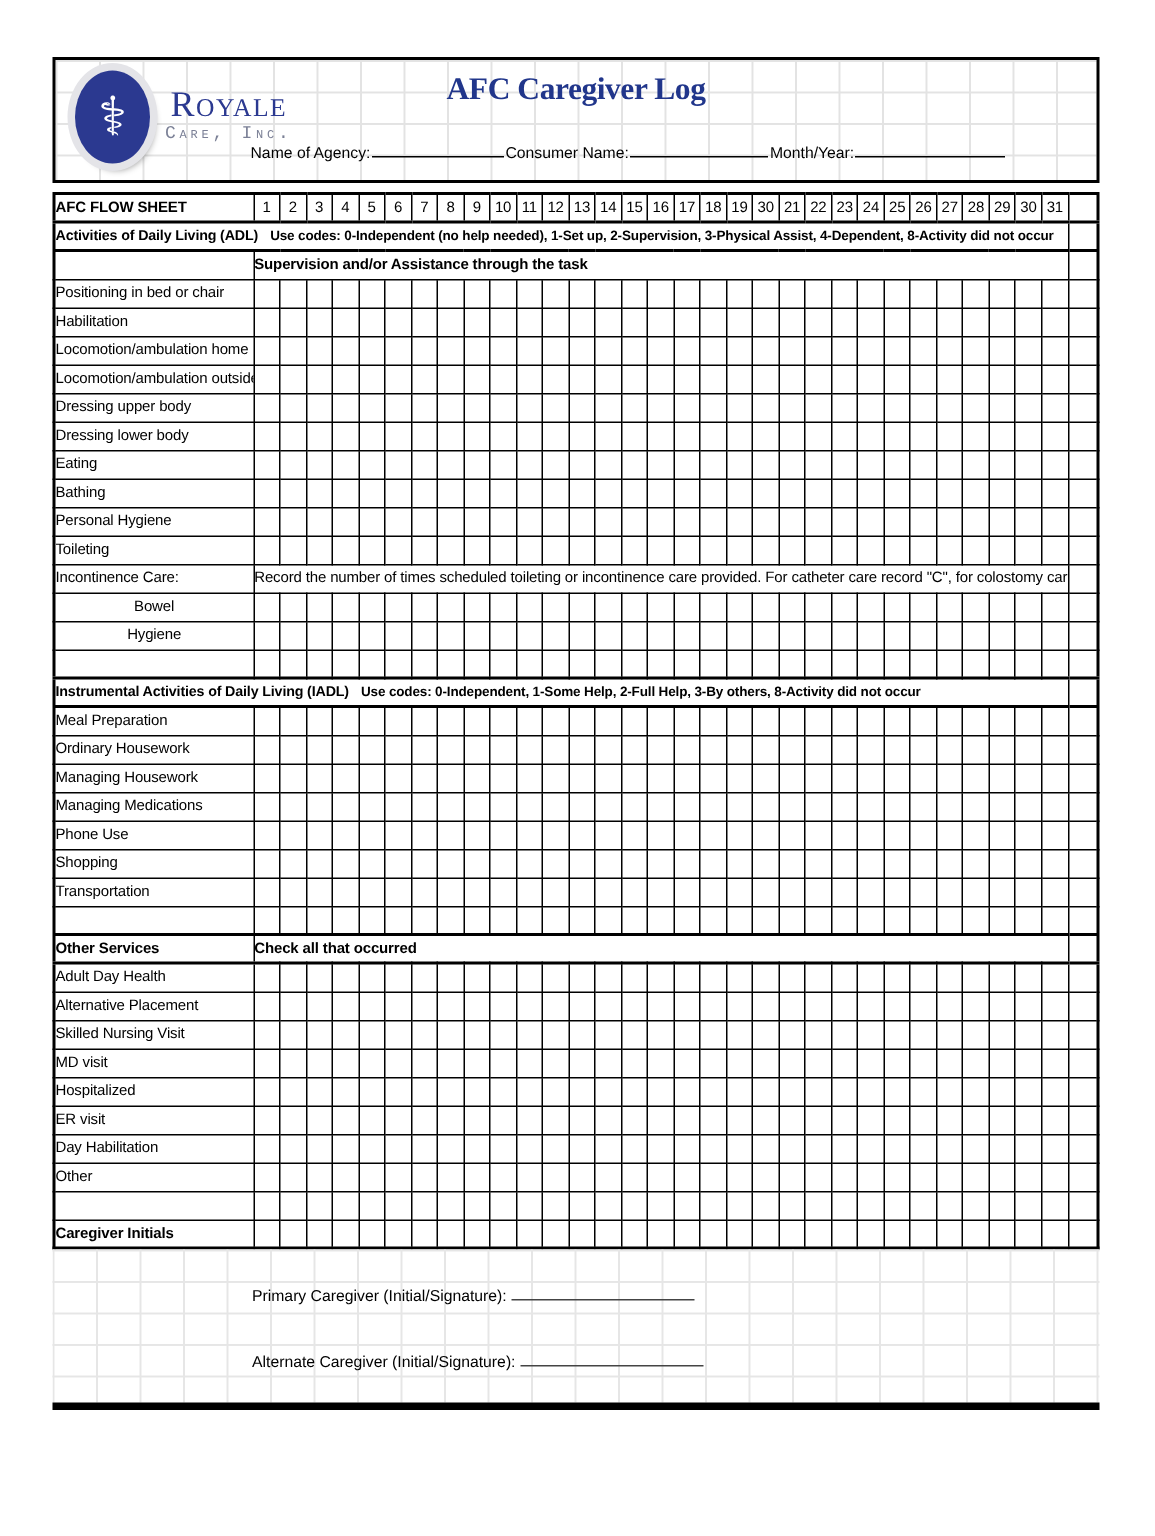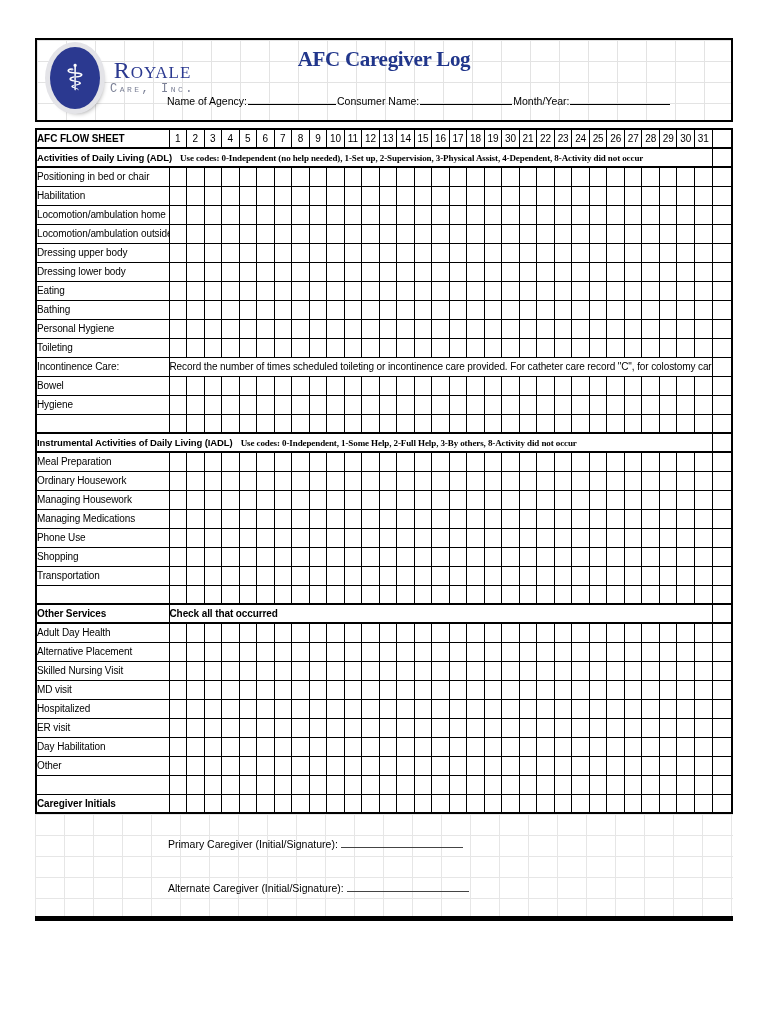--- a/index.html
+++ b/index.html
@@ -50,27 +50,27 @@
   
   table.fs{
     margin-top:6px;width:698px;border-collapse:collapse;table-layout:fixed;
     border:2px solid #000;
   }
   table.fs td{
     border:1px solid #000;height:19px;padding:0;overflow:hidden;
     white-space:nowrap;font-size:10px;letter-spacing:-.1px;box-sizing:border-box;
   }
   td.label{padding:0 3px;text-align:left;}
-  td.rlabel{padding:0 4px;text-align:left;}
+  td.rlabel{padding:0 4px;text-align:center;}
   td.b{font-weight:bold;font-size:10.5px;}
   td.dnum{text-align:center;font-size:9px;}
   tr.hdr td{border-top:2px solid #000;border-bottom:2px solid #000;}
   tr.sect td{border-top:2px solid #000;border-bottom:2px solid #000;font-weight:bold;}
   .sl{font-weight:bold;font-size:9.5px;}
-  .cd{font-weight:bold;font-size:9px;margin-left:8px;font-family:Liberation Serif, serif;}
+  .cd{font-weight:bold;font-size:9px;margin-left:8px;}
   td.sub{font-weight:bold;font-size:9.5px;padding:0 3px;}
   td.note{font-size:8.4px;padding:0 3px;letter-spacing:-.15px;}
   td.tail{}
 
   
   .sig-area{
     position:relative;height:102px;
     background-image:
       linear-gradient(to right,#e6e6e6 1px,transparent 1px),
       linear-gradient(to bottom,#e6e6e6 1px,transparent 1px);
@@ -148,20 +148,25 @@
           <td class="dnum">29</td>
           <td class="dnum">30</td>
           <td class="dnum">31</td>
           <td class="tail"></td>
         </tr>
         <tr class="sect">
           <td class="label" colspan="32"><span class="sl">Activities of Daily Living (ADL)</span><span class="cd">Use codes:  0-Independent (no help needed), 1-Set up, 2-Supervision, 3-Physical Assist, 4-Dependent, 8-Activity did not occur</span></td>
           <td class="tail"></td>
         </tr>
         <tr>
+          <td class="label"></td>
+          <td class="sub" colspan="31">Supervision and/or Assistance through the task</td>
+          <td class="tail"></td>
+        </tr>
+        <tr>
           <td class="label">Positioning in bed or chair</td>
           <td class="c"></td>
           <td class="c"></td>
           <td class="c"></td>
           <td class="c"></td>
           <td class="c"></td>
           <td class="c"></td>
           <td class="c"></td>
           <td class="c"></td>
           <td class="c"></td>

